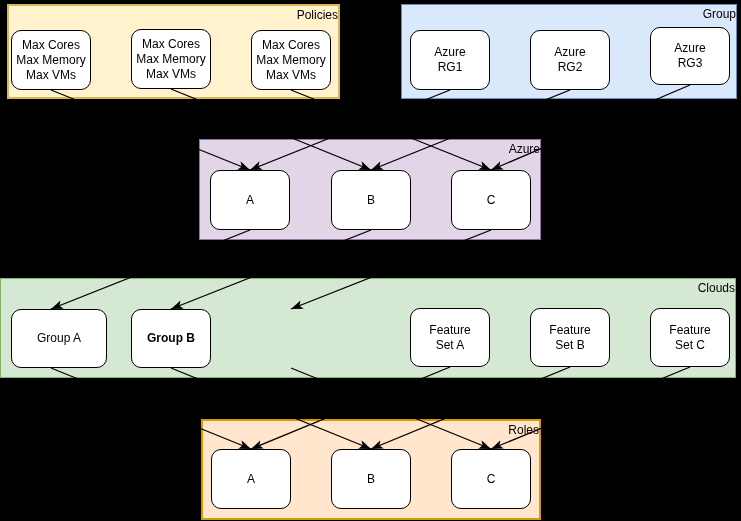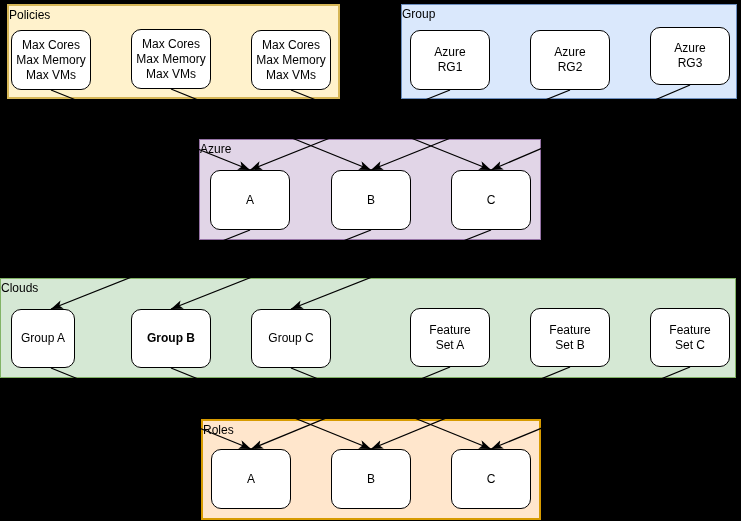--- a/index.html
+++ b/index.html
@@ -16,21 +16,21 @@
     position: absolute;
     box-sizing: border-box;
     border: 1.5px solid #888;
   }
   .container.thick { border-width: 2px; }
   .container .title {
     position: absolute;
     top: 2px;
     left: 0;
     right: 0;
-    text-align: left;
+    text-align: right;
     font-size: 12px;
     line-height: 14px;
   }
   .node {
     position: absolute;
     box-sizing: border-box;
     background: #ffffff;
     border: 1px solid #000000;
     border-radius: 10px;
     display: flex;
@@ -92,23 +92,22 @@
 RG1</div>
   <div class="node" style="left:530px; top:30px; width:80px; height:60px;">Azure
 RG2</div>
   <div class="node" style="left:650px; top:27px; width:80px; height:58px;">Azure
 RG3</div>
 
   <div class="node" style="left:210px; top:170px; width:80px; height:60px;">A</div>
   <div class="node" style="left:331px; top:170px; width:80px; height:60px;">B</div>
   <div class="node" style="left:451px; top:170px; width:80px; height:60px;">C</div>
 
-  <div class="node" style="left:11px; top:309px; width:64px; height:59px;">Group A</div>
+  <div class="node" style="left:11px; top:309px; width:96px; height:59px;">Group A</div>
   <div class="node" style="left:131px; top:309px; width:80px; height:59px;font-weight:bold;">Group B</div>
-  <div class="node" style="left:251px; top:309px; width:80px; height:59px;">Group C</div>
   <div class="node" style="left:410px; top:308px; width:80px; height:59px;">Feature
 Set A</div>
   <div class="node" style="left:530px; top:308px; width:80px; height:59px;">Feature
 Set B</div>
   <div class="node" style="left:650px; top:308px; width:80px; height:59px;">Feature
 Set C</div>
 
   <div class="node" style="left:211px; top:449px; width:80px; height:60px;">A</div>
   <div class="node" style="left:331px; top:449px; width:80px; height:60px;">B</div>
   <div class="node" style="left:451px; top:449px; width:80px; height:60px;">C</div>

